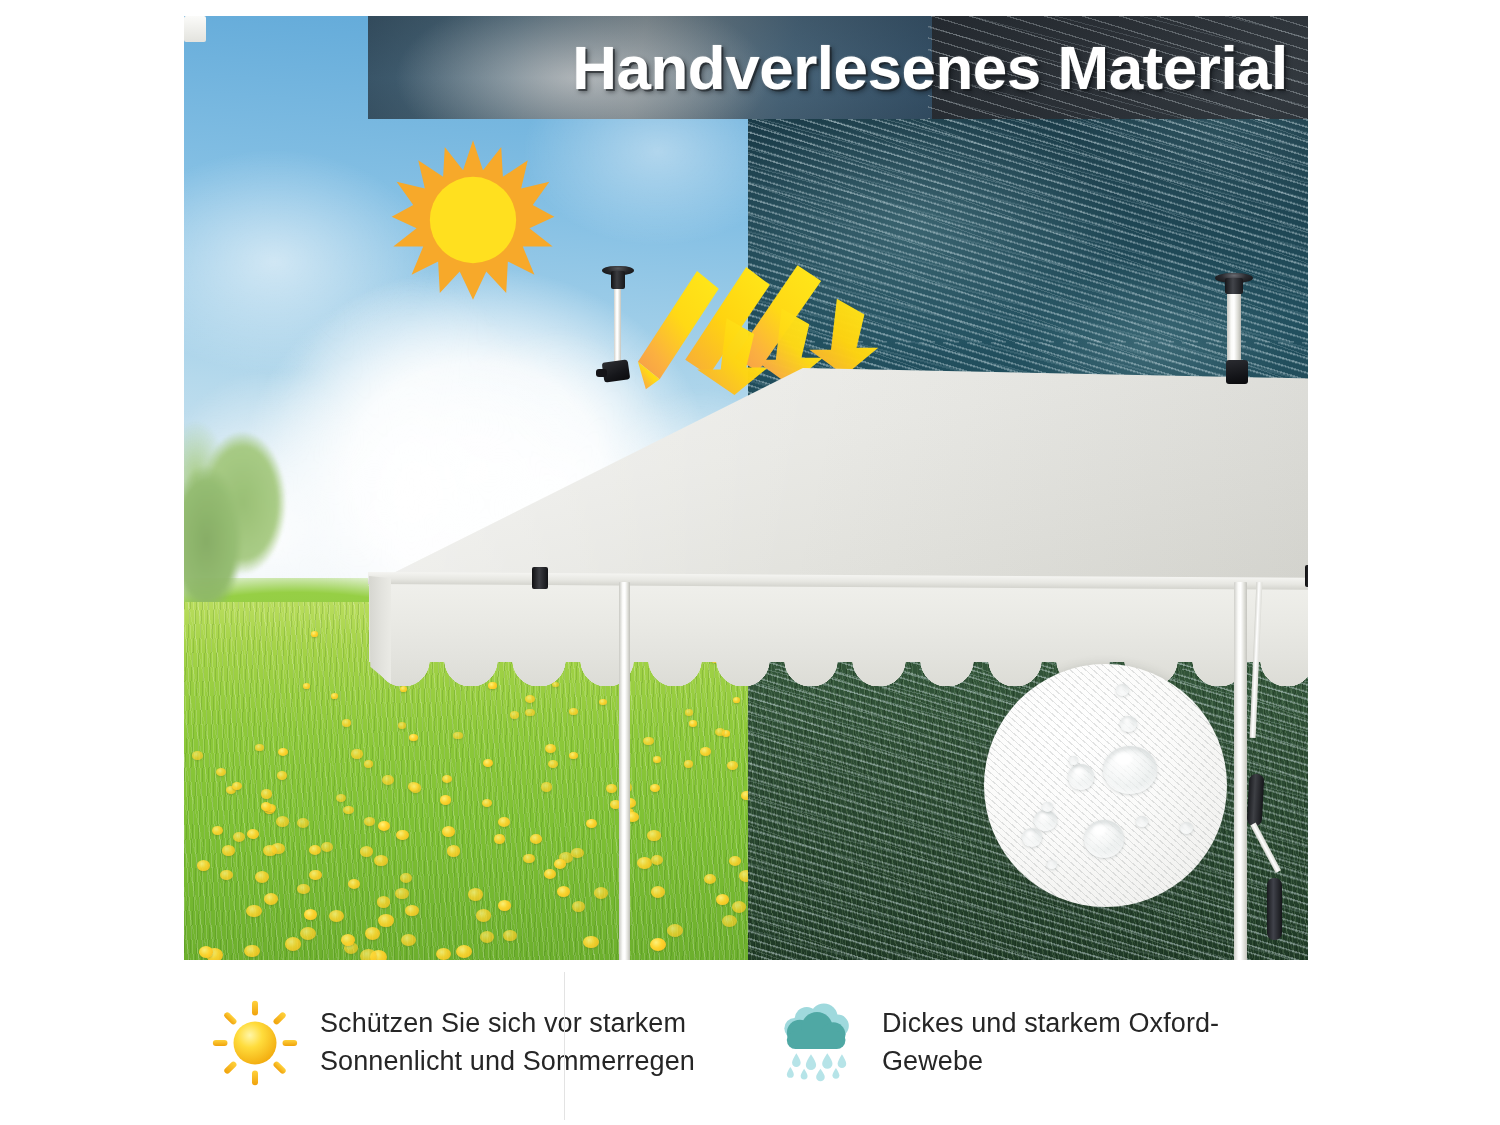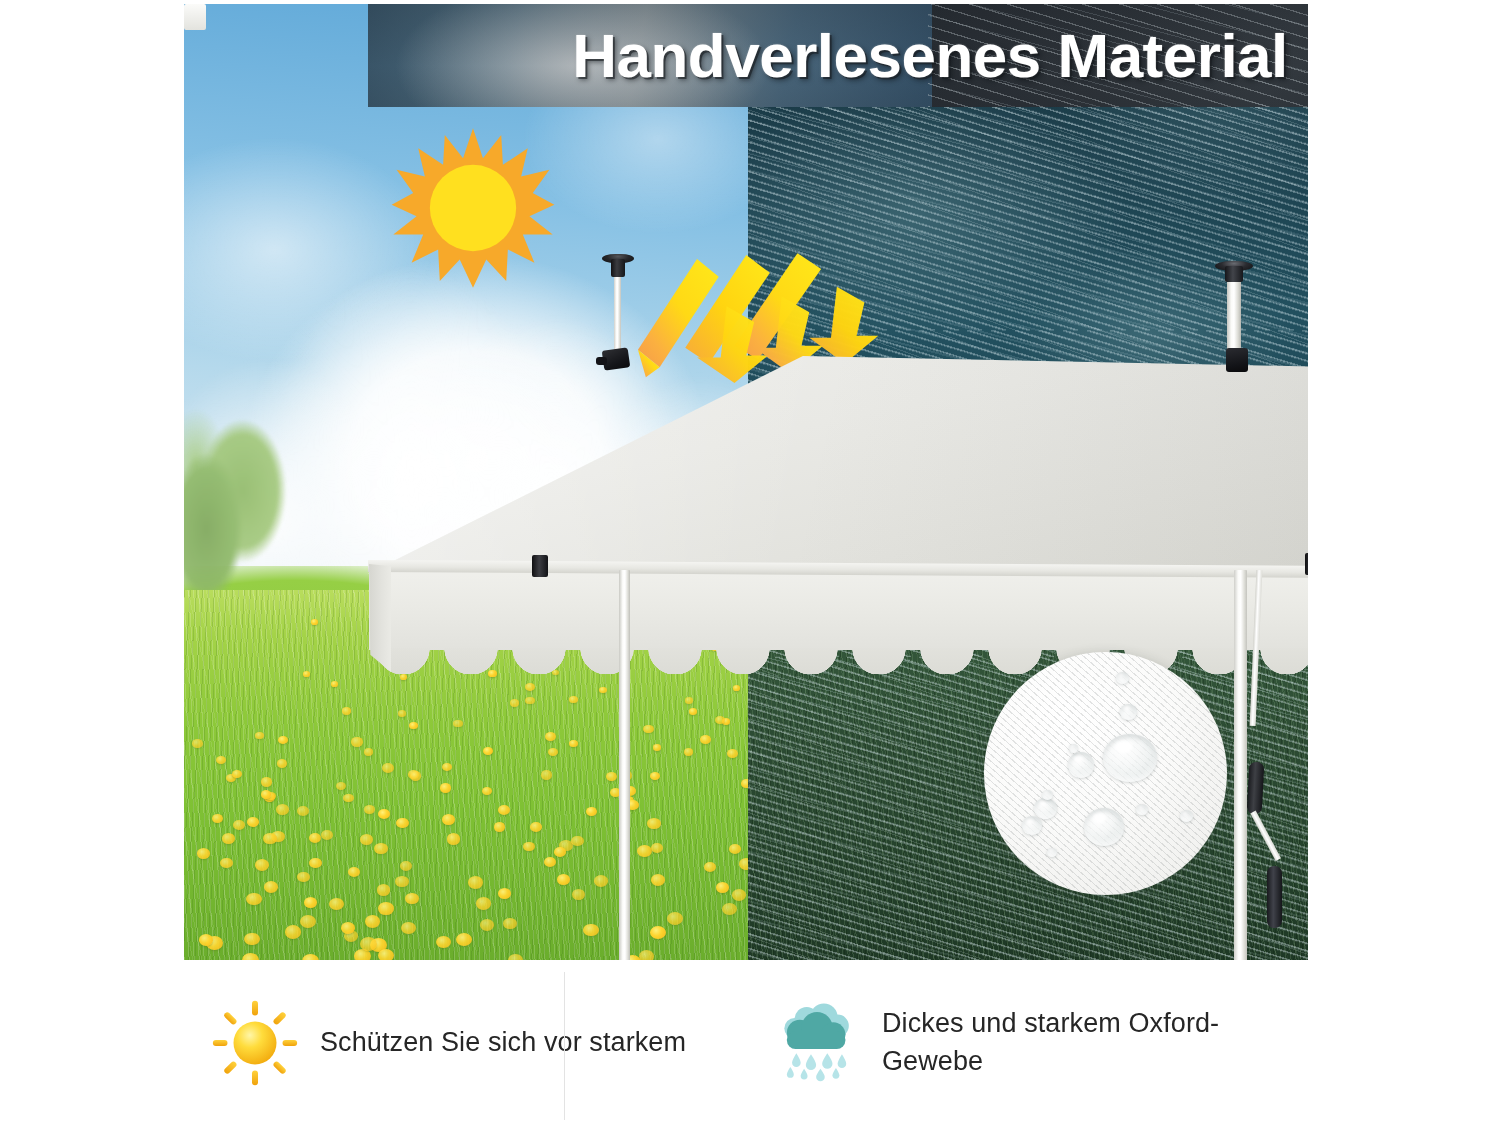--- a/index.html
+++ b/index.html
@@ -17,21 +17,21 @@
     position: relative;
     width: 1500px;
     height: 1125px;
     background: #ffffff;
   }
 
   
   #photo {
     position: absolute;
     left: 184px;
-    top: 4px;
+    top: 16px;
     width: 1124px;
     height: 960px;
     overflow: hidden;
     background: #1d3440;
   }
 
   
   .half { position: absolute; top: 0; height: 100%; overflow: hidden; }
   #half-sun  { left: 0;     width: 564px; }
   #half-rain { left: 564px; width: 560px; }
@@ -701,20 +701,21 @@
             <rect x="46.5" y="1" width="7" height="17" rx="3.5" transform="rotate(45 50 50)"></rect>
             <rect x="46.5" y="82" width="7" height="17" rx="3.5" transform="rotate(45 50 50)"></rect>
             <rect x="1" y="46.5" width="17" height="7" rx="3.5" transform="rotate(45 50 50)"></rect>
             <rect x="82" y="46.5" width="17" height="7" rx="3.5" transform="rotate(45 50 50)"></rect>
           </g>
           <circle cx="50" cy="50" r="25" fill="url(#fsunBody)"></circle>
         </svg>
       </div>
       <div class="feature-text">
         <span>Schützen Sie sich vor starkem</span>
+        <span class="l2">Sonnenlicht und Sommerregen</span>
       </div>
     </div>
 
     <div class="feature">
       <div class="feature-icon">
         <svg viewBox="0 0 100 100" aria-hidden="true">
 
           <g fill="#9fd9dd">
             <circle cx="38" cy="22" r="14"></circle>
             <circle cx="58" cy="20" r="16"></circle>

